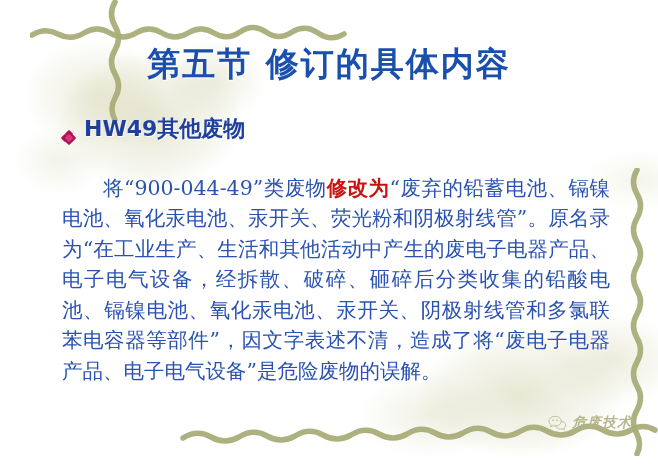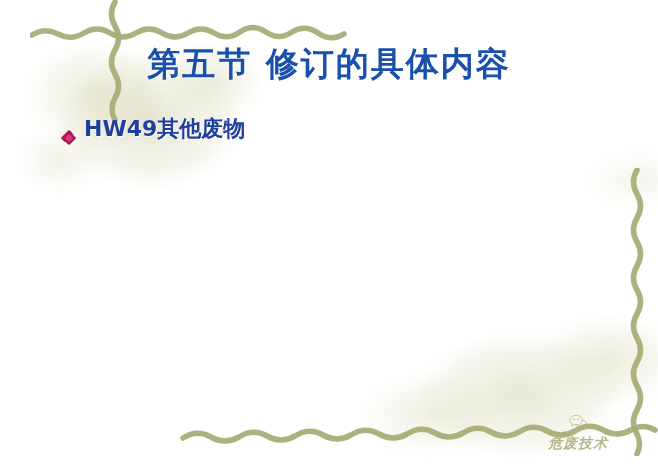--- a/index.html
+++ b/index.html
@@ -70,21 +70,20 @@
     text-align:justify;text-justify:inter-ideograph;
     text-indent:41px;
     text-shadow:0.6px 0.6px 0 rgba(255,255,255,0.75);
   }
   #body-paragraph .hl{color:#cc1111;font-weight:bold;}
 
   
   #watermark{
     position:absolute;left:548px;top:414px;display:flex;align-items:center;gap:5px;
     opacity:0.95;
-    flex-direction:column;
   }
   #wechat-icon{width:19px;height:16px;flex:0 0 auto;}
   #watermark-text{
     font-family:"DejaVu Sans","Liberation Sans",sans-serif;
     font-size:14px;font-weight:bold;font-style:italic;color:#b4b488;
     letter-spacing:1px;white-space:nowrap;
   }
 </style>
 </head>
 <body>
@@ -113,20 +112,21 @@
     <span id="bullet-diamond">
       <span class="t"></span>
         <span class="b"></span>
         <span class="l"></span>
         <span class="r"></span>
         <span class="c"></span>
     </span>
     <span id="heading-text">HW49其他废物</span>
   </div>
 
+  <p id="body-paragraph"><span>将“900-044-49”类废物</span><span class="hl">修改为</span><span>“废弃的铅蓄电池、镉镍电池、氧化汞电池、汞开关、荧光粉和阴极射线管”。原名录为“在工业生产、生活和其他活动中产生的废电子电器产品、电子电气设备，经拆散、破碎、砸碎后分类收集的铅酸电池、镉镍电池、氧化汞电池、汞开关、阴极射线管和多氯联苯电容器等部件”，因文字表述不清，造成了将“废电子电器产品、电子电气设备”是危险废物的误解。</span></p>
 
   <div id="watermark">
     <svg id="wechat-icon" viewBox="0 0 24 20">
       <path d="M9,1.6 C4.6,1.6 1.2,4.3 1.2,7.7 C1.2,9.6 2.3,11.3 4.1,12.4 L3.3,14.8 L6.0,13.4 C6.9,13.7 7.9,13.8 9,13.8 C13.4,13.8 16.8,11.1 16.8,7.7 C16.8,4.3 13.4,1.6 9,1.6 Z" fill="none" stroke="#b4b488" stroke-width="1.1"></path>
       <circle cx="6.4" cy="6.6" r="1.05" fill="#b4b488"></circle>
       <circle cx="11.4" cy="6.6" r="1.05" fill="#b4b488"></circle>
       <path d="M16.2,7.6 C19.6,7.9 22.4,10.1 22.4,12.8 C22.4,14.3 21.5,15.7 20.1,16.6 L20.7,18.5 L18.5,17.4 C17.8,17.6 17.0,17.7 16.2,17.7 C12.7,17.7 10.0,15.5 10.0,12.8" fill="none" stroke="#b4b488" stroke-width="1.1"></path>
     </svg>
     <span id="watermark-text">危废技术</span>
   </div>

